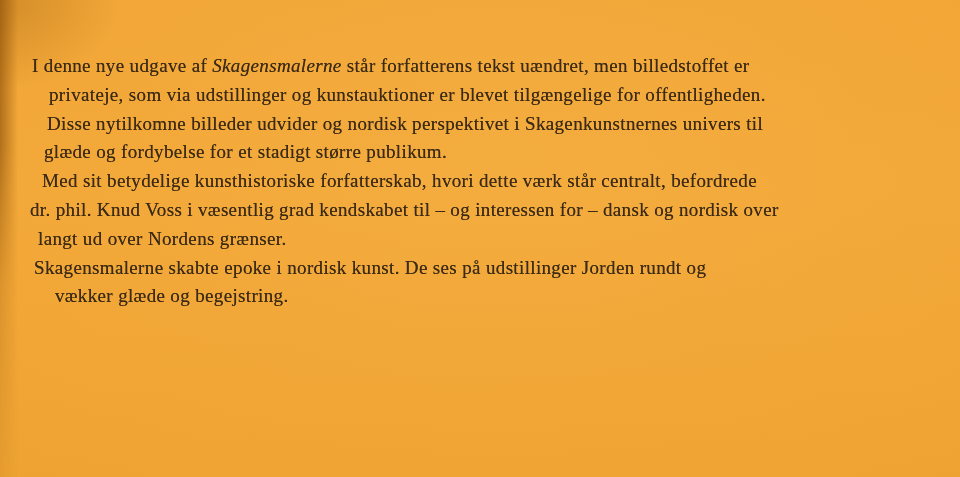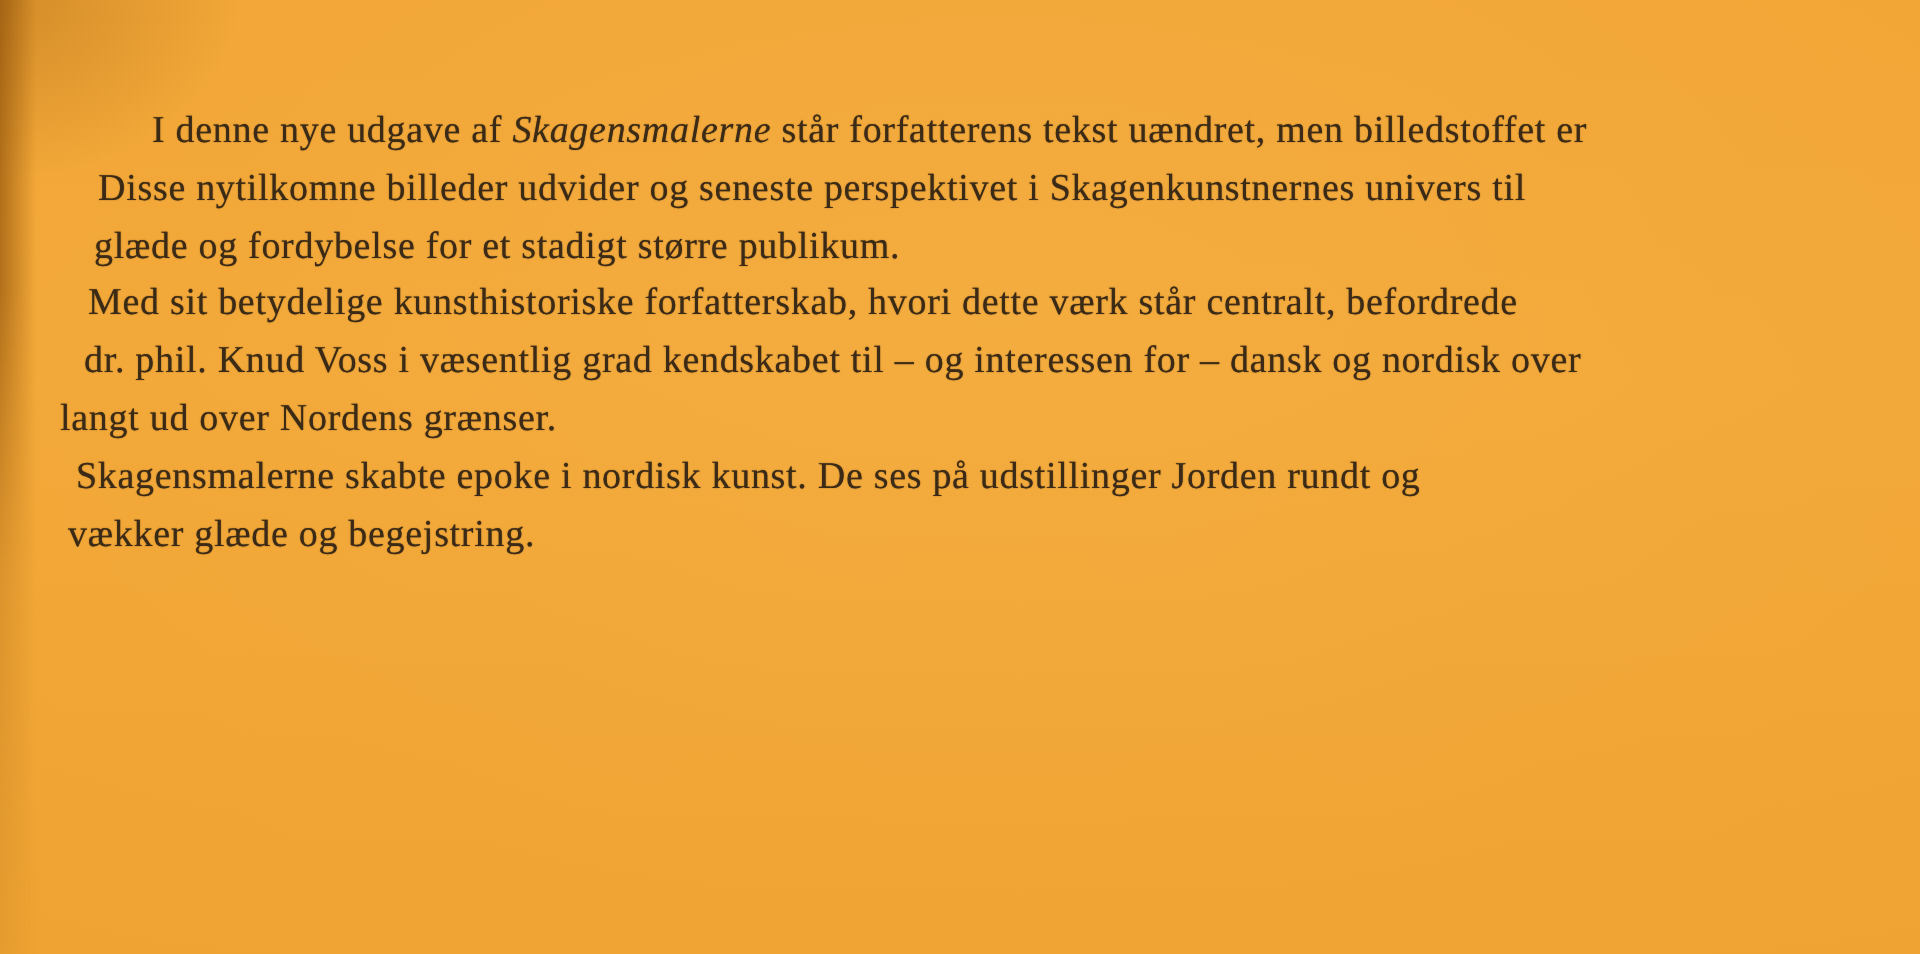--- a/index.html
+++ b/index.html
@@ -50,40 +50,41 @@
     letter-spacing: 0.35px;
     text-shadow: 0 0 0.6px rgba(59, 42, 21, 0.75);
   }
   .line {
     white-space: nowrap;
   }
   .line .italic {
     font-style: italic;
   }
   
-  .line:nth-child(1)  { margin-left: 76px; }
+  .line:nth-child(1)  { margin-left: 32px; }
   .line:nth-child(2)  { margin-left: 49px; }
   .line:nth-child(3)  { margin-left: 47px; }
   .line:nth-child(4)  { margin-left: 44px; }
   .line:nth-child(5)  { margin-left: 42px; }
   .line:nth-child(6)  { margin-left: 30px; }
   .line:nth-child(7)  { margin-left: 38px; }
   .line:nth-child(8)  { margin-left: 34px; }
   .line:nth-child(9)  { margin-left: 55px; }
   .line:nth-child(10) { margin-left: 28px; }
 </style>
 </head>
 <body>
 
 <div class="photo">
   <div class="edge-shade"></div>
   <div class="corner-shade"></div>
   <div class="text-block" id="text-block">
       <div class="line indent"><span class="">I denne nye udgave af </span><span class="italic">Skagensmalerne</span><span class=""> står forfatterens tekst uændret, men billedstoffet er</span></div>
-      <div class="line"><span class="">Disse nytilkomne billeder udvider og seneste perspektivet i Skagenkunstnernes univers til</span></div>
+      <div class="line"><span class="">privateje, som via udstillinger og kunstauktioner er blevet tilgængelige for offentligheden.</span></div>
+      <div class="line"><span class="">Disse nytilkomne billeder udvider og nordisk perspektivet i Skagenkunstnernes univers til</span></div>
       <div class="line"><span class="">glæde og fordybelse for et stadigt større publikum.</span></div>
       <div class="line indent"><span class="">Med sit betydelige kunsthistoriske forfatterskab, hvori dette værk står centralt, befordrede</span></div>
       <div class="line"><span class="">dr. phil. Knud Voss i væsentlig grad kendskabet til – og interessen for – dansk og nordisk over</span></div>
       <div class="line"><span class="">langt ud over Nordens grænser.</span></div>
       <div class="line indent"><span class="">Skagensmalerne skabte epoke i nordisk kunst. De ses på udstillinger Jorden rundt og</span></div>
       <div class="line"><span class="">vækker glæde og begejstring.</span></div>
     </div>
 </div>
 
 </body></html>

